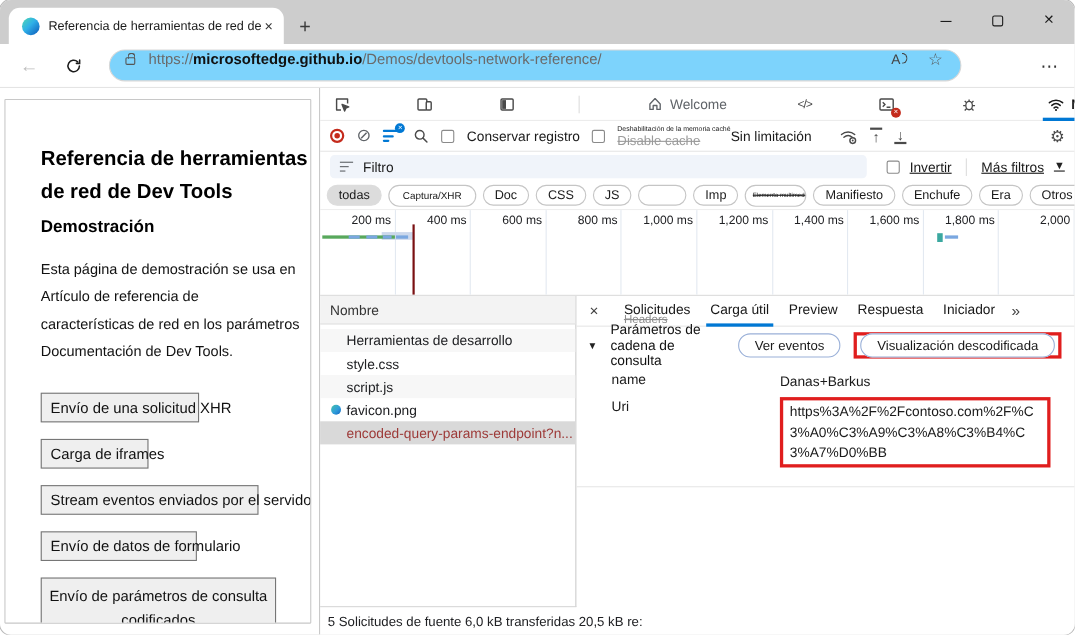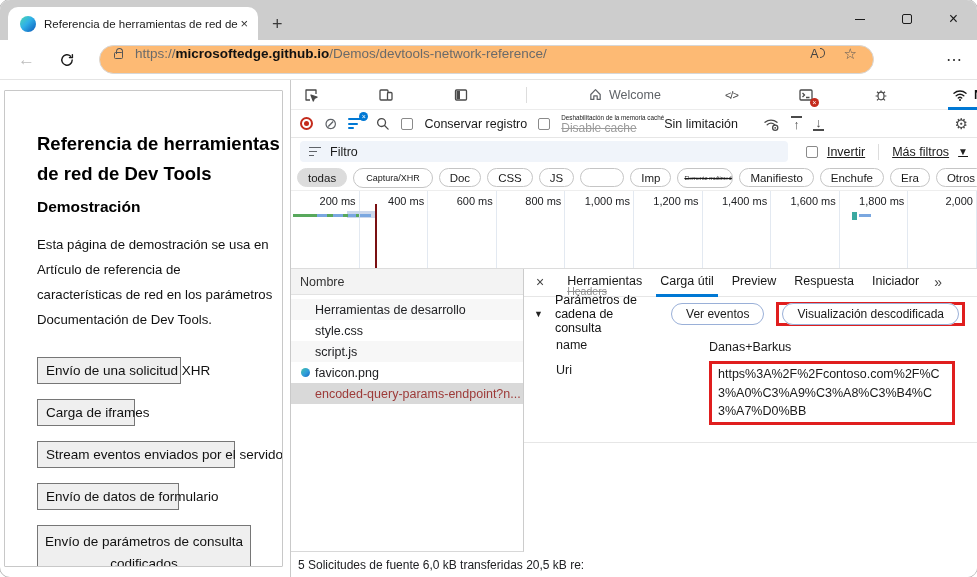--- a/index.html
+++ b/index.html
@@ -27,21 +27,21 @@
   .min-glyph { width:10px; height:1px; background:#1b1b1b; display:block; }
   .max-glyph { width:10px; height:10px; border:1px solid #1b1b1b; border-radius:2px; display:block; }
   .logo-circle { width:16px; height:16px; border-radius:50%;
     background:linear-gradient(135deg,#4fd8b0 0%,#2fb0e8 45%,#0b57b8 100%); display:block; }
   
   .navbar { position:relative; height:40px; background:#fff; display:flex; align-items:center;
     border-bottom:1px solid #e4e4e4; }
   .nav-back { color:#bdbdbd; font-size:17px; margin-left:18px; }
   .nav-refresh { margin-left:24px; display:flex; }
   .addressbar { margin-left:24px; width:775px; height:29px; border:1px solid #d7d7d7;
-    border-radius:15px; display:flex; align-items:center; padding:0 10px 12px 14px; background:#fdba74; }
+    border-radius:15px; display:flex; align-items:center; padding:0 10px 12px 14px; background:#7dd3fc; }
   .lock { width:9px; height:7px; border:1.2px solid #555; border-radius:1.5px; position:relative;
     margin-top:4px; margin-right:12px; flex:none; }
   .lock::before { content:""; position:absolute; top:-5px; left:1px; width:4.6px; height:5px;
     border:1.2px solid #555; border-bottom:none; border-radius:4px 4px 0 0; }
   .url { font-size:13.5px; color:#6a6a6a; white-space:nowrap; overflow:hidden; }
   .url b { color:#111; font-weight:bold; }
   .bar-right { margin-left:auto; display:flex; align-items:center; gap:20px; padding-right:6px; }
   .ra { font-size:12.5px; color:#444; position:relative; margin-right:5px; }
   .ra::after { content:""; position:absolute; right:-6px; top:1px; width:4px; height:8px;
     border:1.2px solid #444; border-left:none; border-radius:0 5px 5px 0; }
@@ -408,21 +408,21 @@
                 <span>favicon.png</span>
               </div>
             <div class="file-row selected">encoded-query-params-endpoint?n...</div>
           </div>
         </div>
 
         <div class="dt-details">
           <div class="det-header">
             <span class="det-close">×</span>
             <span class="det-tab">
-              <span>Herramientas</span>
+              <span>Solicitudes</span>
               <span class="ghost">Headers</span>
             </span>
             <span class="det-tab active">Carga útil</span>
             <span class="det-tab">Preview</span>
             <span class="det-tab">Respuesta</span>
             <span class="det-tab">Iniciador</span>
             <span class="det-more">»</span>
           </div>
           <div class="det-section">
             <span class="caret">▼</span>

